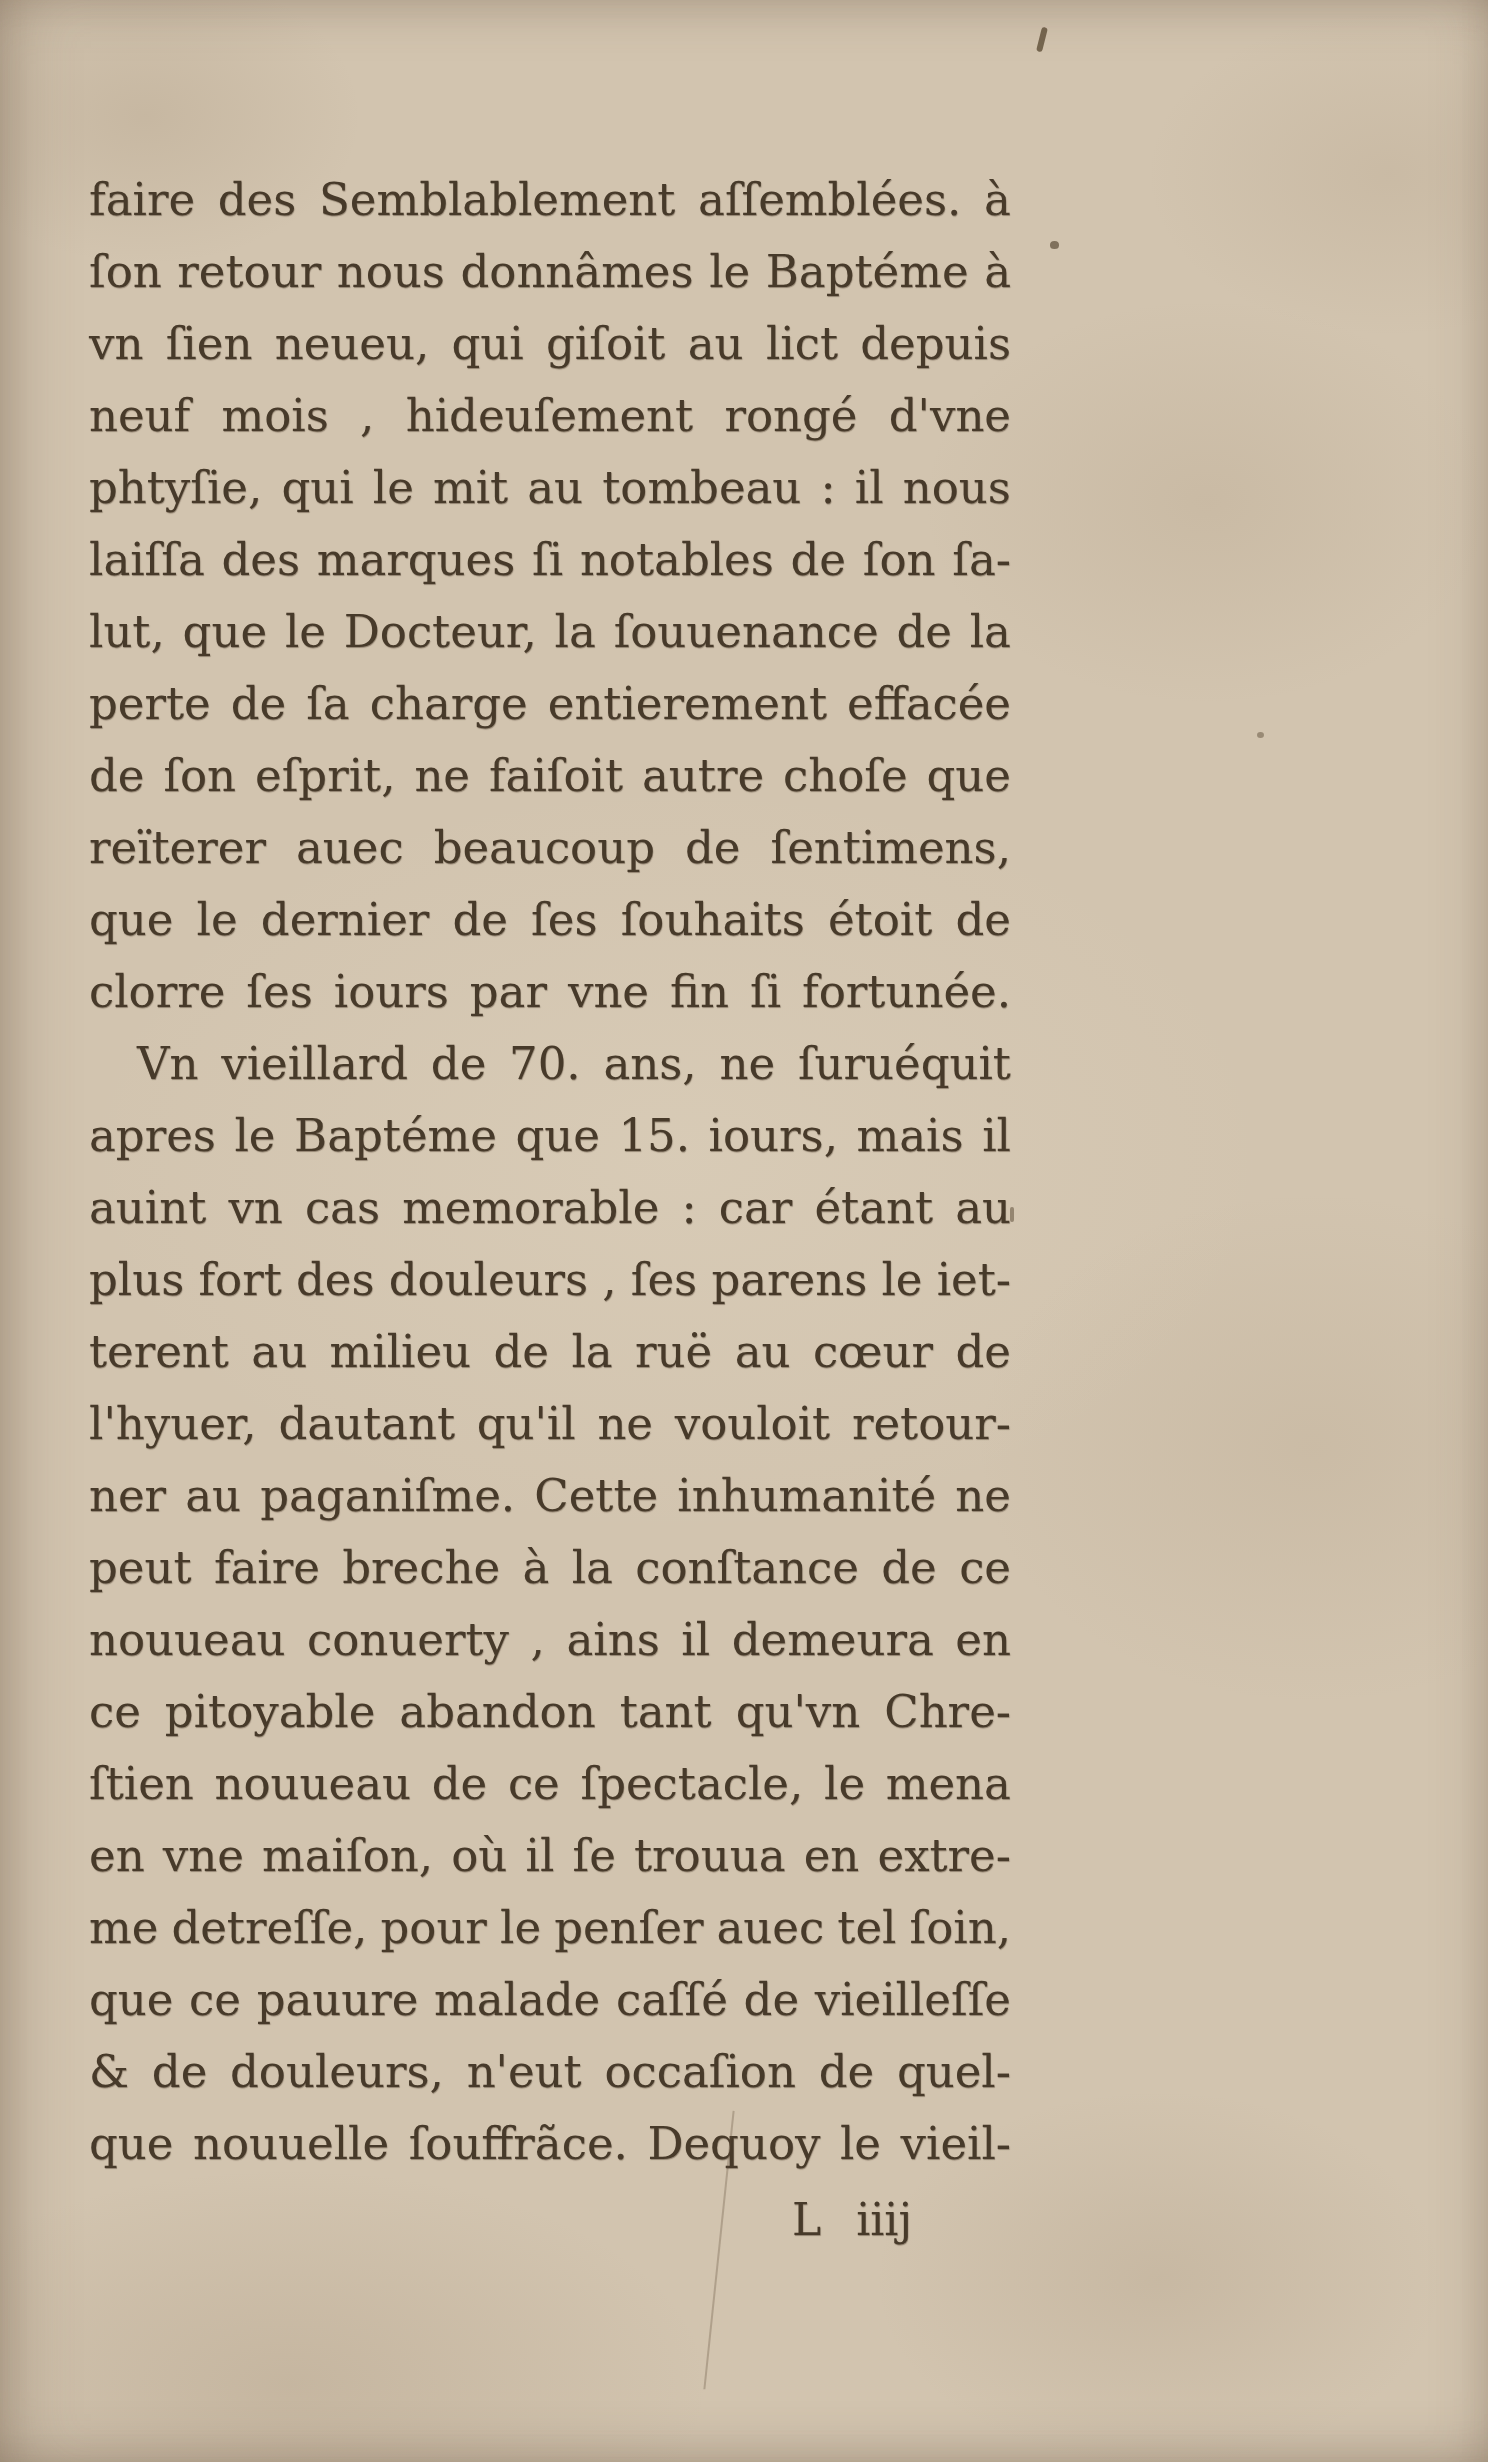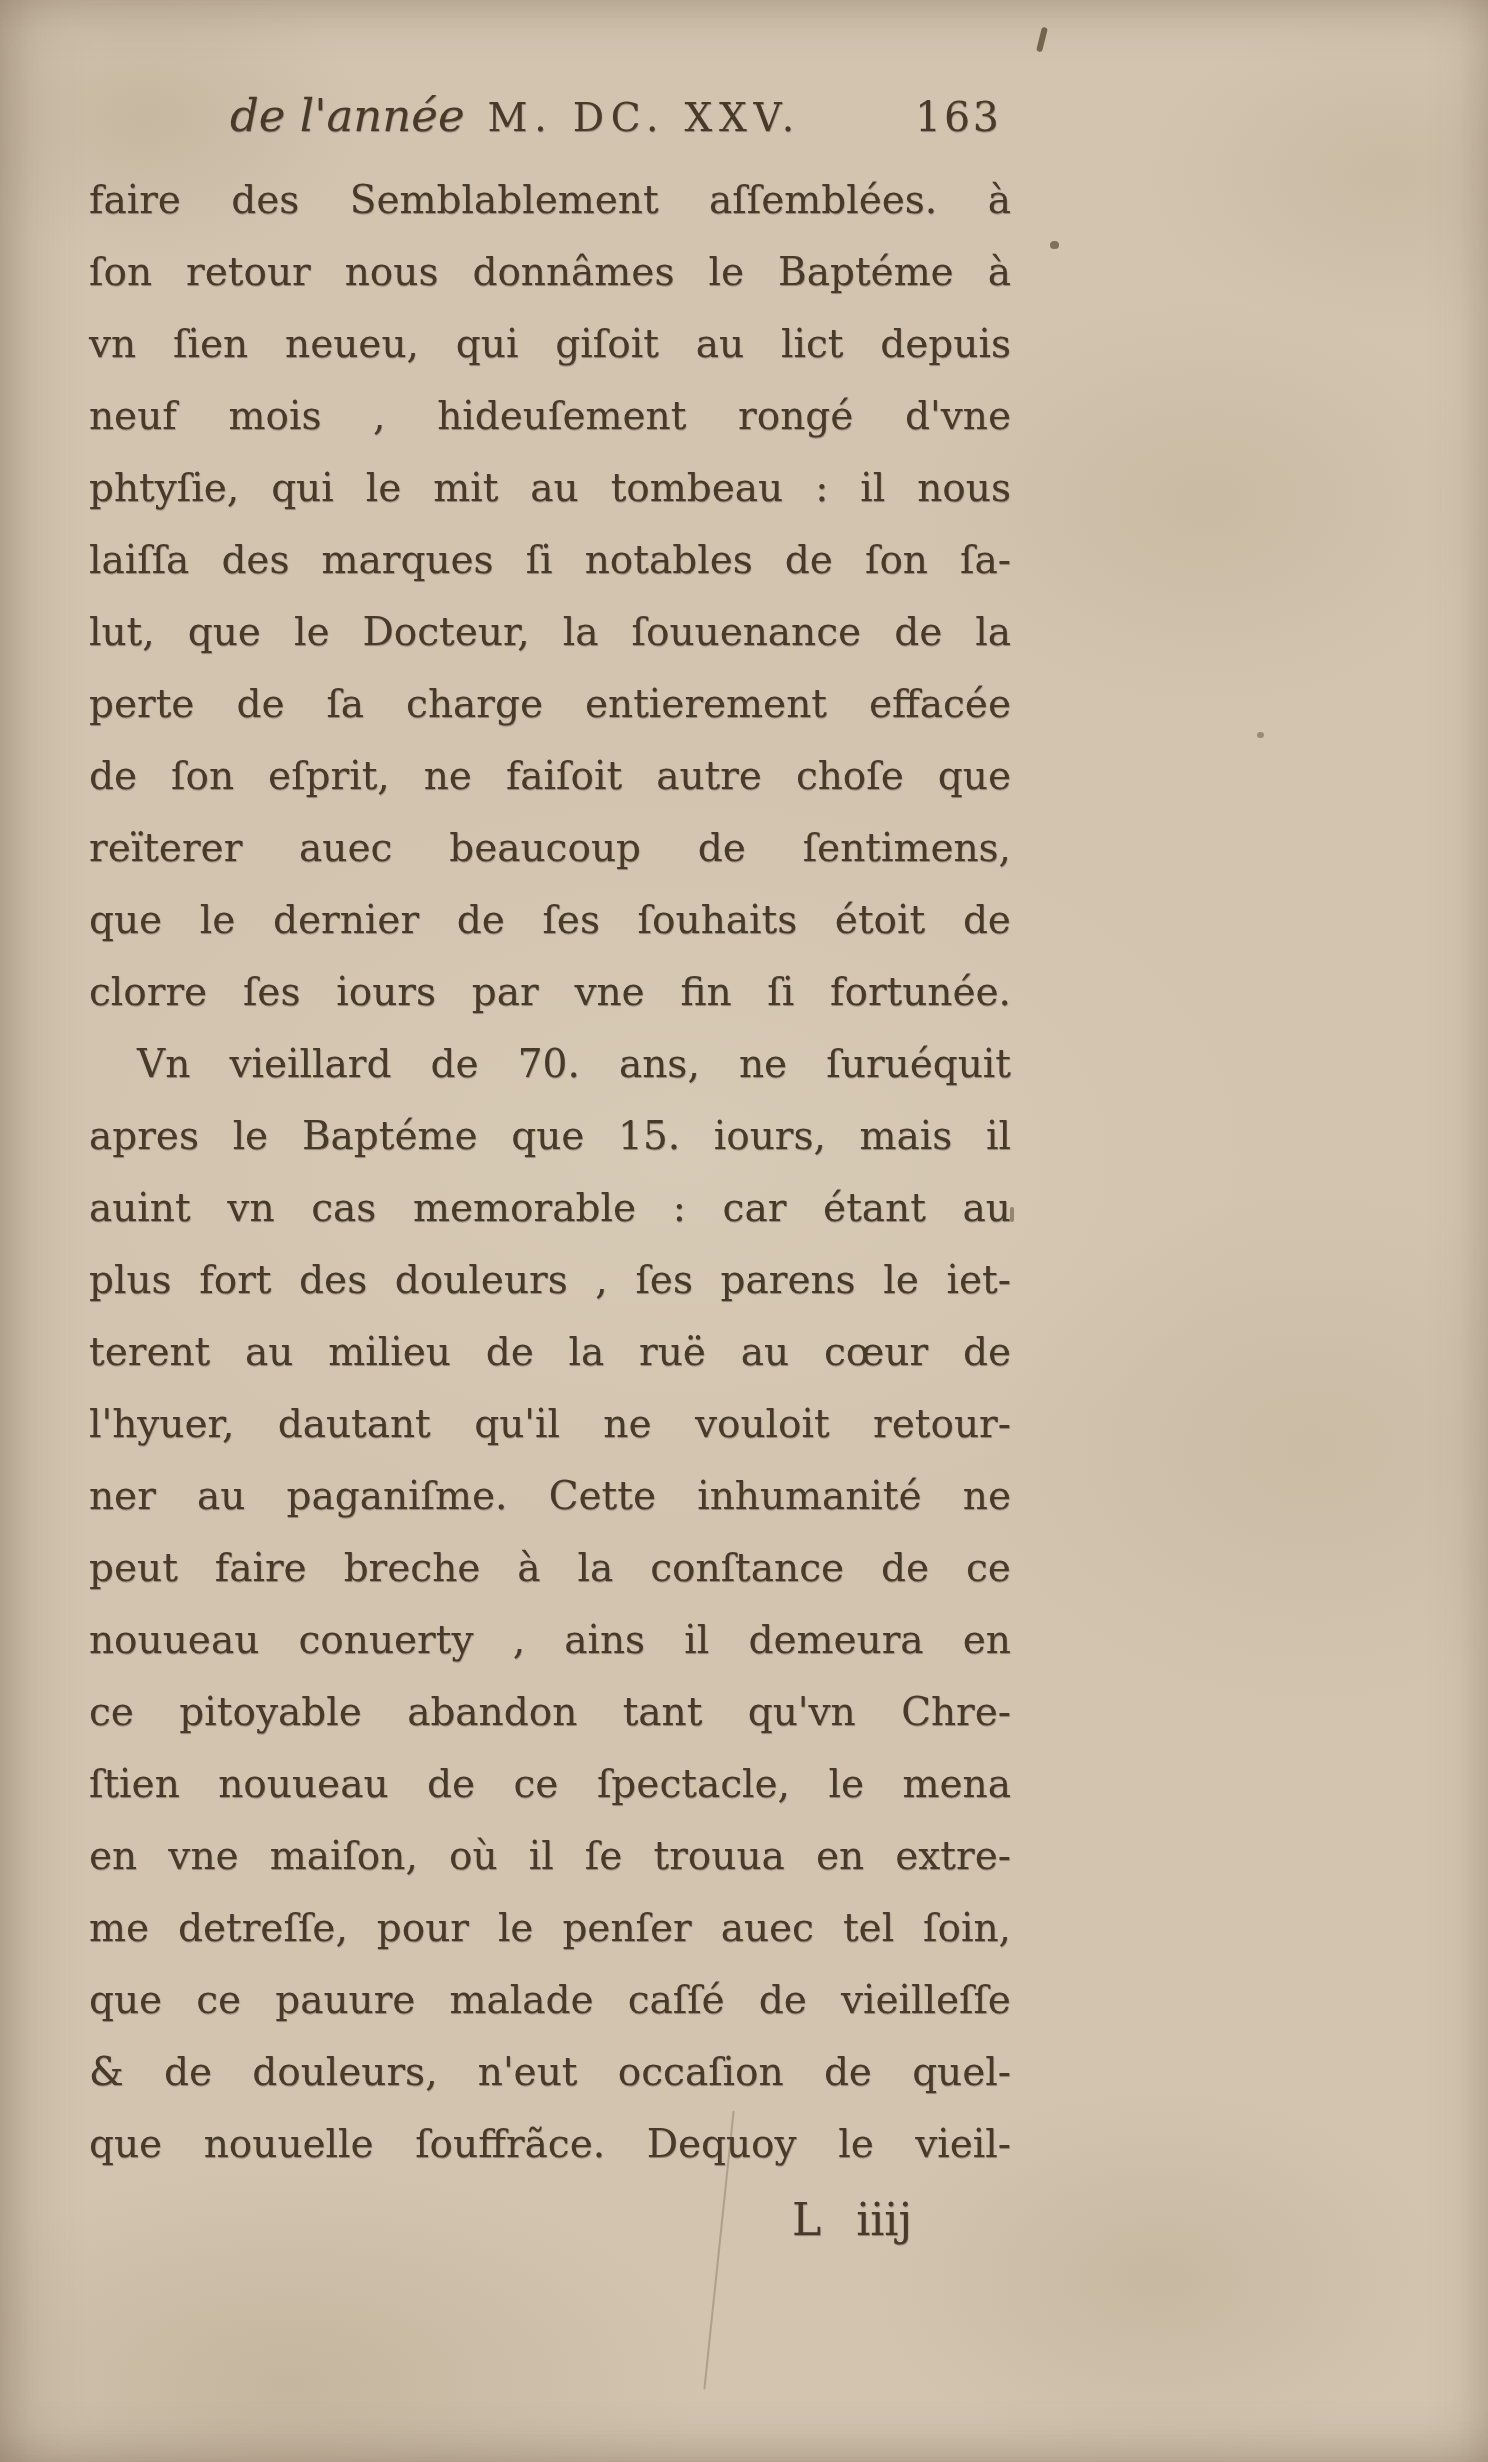--- a/index.html
+++ b/index.html
@@ -27,21 +27,21 @@
   .header{
     position:absolute;top:89px;left:230px;
     display:flex;align-items:baseline;white-space:pre;
     text-shadow:0.5px 0.5px 0.9px rgba(70,55,40,.45);
   }
   .rt-italic{font-style:italic;font-size:45px;}
   .rt-caps{font-size:39px;letter-spacing:6.8px;margin-left:23px;}
   .page-num{font-size:41px;margin-left:114px;letter-spacing:2.9px;}
   .textblock{
     position:absolute;left:89px;top:164px;width:922px;
-    font-size:39px;
+    font-size:45px;
     text-shadow:0.5px 0.5px 0.9px rgba(70,55,40,.45);
   }
   .line{
     display:flex;justify-content:space-between;gap:.24em;
     height:72px;line-height:72px;white-space:pre;
   }
   .line.indent{padding-left:48px;}
   .line.no-just{justify-content:space-between;}
   .signature{
     position:absolute;left:792px;top:2184px;
@@ -55,25 +55,20 @@
   .speck.s4{left:1010px;top:1207px;width:3.9px;height:15.4px;border-radius:1.9px;opacity:.5;}
   .crease{
     position:absolute;left:718px;top:2110px;width:1.9px;height:280px;
     background:rgba(95,75,55,.30);transform:rotate(6deg);
   }
 </style>
 </head>
 <body>
 
 <div class="page" style="background-color: rgb(210, 196, 175); color: rgb(71, 58, 42);">
-  <div class="header">
-    <span class="rt-italic">de l'année</span>
-    <span class="rt-caps">M. DC. XXV.</span>
-    <span class="page-num">163</span>
-  </div>
 
   <div class="textblock">
       <div class="line"><span>faire</span><span>des</span><span>Semblablement</span><span>aſſemblées.</span><span>à</span></div>
       <div class="line"><span>ſon</span><span>retour</span><span>nous</span><span>donnâmes</span><span>le</span><span>Baptéme</span><span>à</span></div>
       <div class="line"><span>vn</span><span>ſien</span><span>neueu,</span><span>qui</span><span>giſoit</span><span>au</span><span>lict</span><span>depuis</span></div>
       <div class="line"><span>neuf</span><span>mois</span><span>,</span><span>hideuſement</span><span>rongé</span><span>d'vne</span></div>
       <div class="line"><span>phtyſie,</span><span>qui</span><span>le</span><span>mit</span><span>au</span><span>tombeau</span><span>:</span><span>il</span><span>nous</span></div>
       <div class="line"><span>laiſſa</span><span>des</span><span>marques</span><span>ſi</span><span>notables</span><span>de</span><span>ſon</span><span>ſa-</span></div>
       <div class="line"><span>lut,</span><span>que</span><span>le</span><span>Docteur,</span><span>la</span><span>ſouuenance</span><span>de</span><span>la</span></div>
       <div class="line"><span>perte</span><span>de</span><span>ſa</span><span>charge</span><span>entierement</span><span>effacée</span></div>

